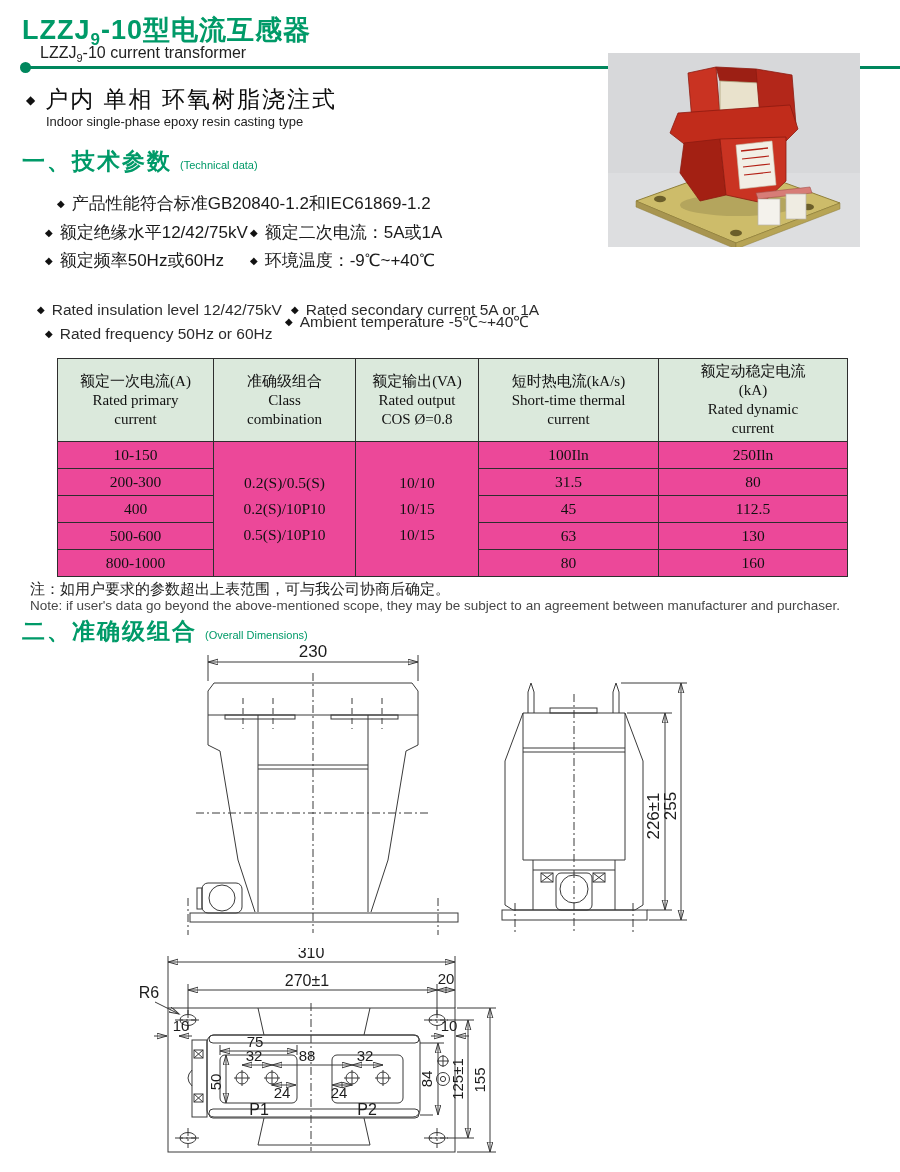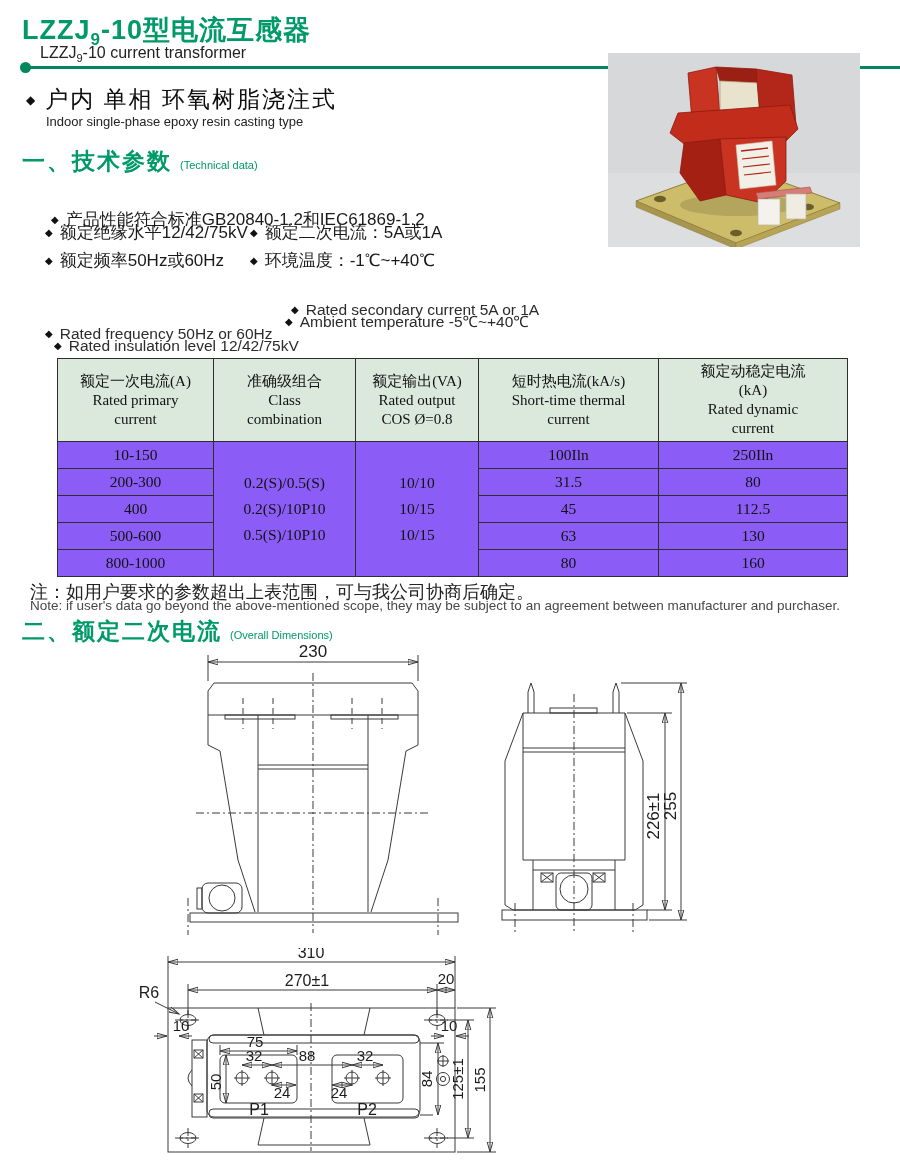--- a/index.html
+++ b/index.html
@@ -23,24 +23,24 @@
   .h-green{font-size:23px;font-weight:700;color:#009a68;letter-spacing:2px;}
   .h-green .en{font-size:11px;font-weight:400;letter-spacing:0px;margin-left:8px;}
 
   .bullet{font-size:17px;color:#1a1a1a;white-space:nowrap;}
   .bullet-en{font-size:15.5px;color:#2b2b2b;white-space:nowrap;}
 
   
   table.spec{border-collapse:collapse;font-family:"Liberation Serif",serif;color:#111;table-layout:fixed;}
   .spec th,.spec td{border:1px solid #2e2e2e;text-align:center;vertical-align:middle;padding:0;}
   .spec thead th{background:#dbe9dc;font-weight:400;font-size:15px;height:82px;line-height:19px;}
-  .spec td{font-size:15.5px;height:26px;background:#8b5cf6;}
+  .spec td{font-size:15.5px;height:26px;background:#ec4899;}
   .spec td.merged div{height:26px;line-height:26px;}
 
-  .note-cn{font-size:18px;color:#222;}
+  .note-cn{font-size:15px;color:#222;}
   .note-en{font-size:13.5px;color:#474747;}
 
   
   svg text{font-family:"Liberation Sans",sans-serif;fill:#1c1c1c;stroke:none;}
   .dw line,.dw path,.dw rect,.dw ellipse,.dw circle,.dw polyline,.dw polygon{
      stroke:#3a3a3a;fill:none;stroke-width:1;}
   .dd{stroke-dasharray:8 3 2 3;}     
   .ds{stroke-dasharray:6 4;}
   .dimtxt{font-size:15px;}
   .dimtxt-lg{font-size:17px;}
@@ -94,27 +94,27 @@
         <rect x="150" y="146" width="22" height="26" fill="#f4f2ec" stroke="#b9b6ab" stroke-width="0.7"></rect>
         <rect x="178" y="141" width="20" height="25" fill="#efece2" stroke="#b9b6ab" stroke-width="0.7"></rect>
       </g>
     </g>
   </svg>
 
   <div class="abs h-green" style="left:22px;top:146px;">
     <span>一、技术参数</span><span class="en">(Technical data)</span>
   </div>
 
-  <div class="abs bullet" style="left:51px;top:192px;margin-top:16px;"><span class="diamond small">◆</span><span>产品性能符合标准GB20840-1.2和IEC61869-1.2</span></div>
+  <div class="abs bullet" style="left:57px;top:192px;"><span class="diamond small">◆</span><span>产品性能符合标准GB20840-1.2和IEC61869-1.2</span></div>
   <div class="abs bullet" style="left:45px;top:221px;"><span class="diamond small">◆</span><span>额定绝缘水平12/42/75kV</span></div>
   <div class="abs bullet" style="left:250px;top:221px;"><span class="diamond small">◆</span><span>额定二次电流：5A或1A</span></div>
   <div class="abs bullet" style="left:45px;top:249px;"><span class="diamond small">◆</span><span>额定频率50Hz或60Hz</span></div>
-  <div class="abs bullet" style="left:250px;top:249px;"><span class="diamond small">◆</span><span>环境温度：-1℃~+40℃</span></div>
-
-  <div class="abs bullet-en" style="left:54px;top:301px;margin-top:36px;"><span class="diamond small">◆</span><span>Rated  insulation level 12/42/75kV</span></div>
+  <div class="abs bullet" style="left:250px;top:249px;"><span class="diamond small">◆</span><span>环境温度：-9℃~+40℃</span></div>
+
+  <div class="abs bullet-en" style="left:37px;top:301px;"><span class="diamond small">◆</span><span>Rated  insulation level 12/42/75kV</span></div>
   <div class="abs bullet-en" style="left:291px;top:301px;"><span class="diamond small">◆</span><span>Rated  secondary current 5A or 1A</span></div>
   <div class="abs bullet-en" style="left:45px;top:325px;"><span class="diamond small">◆</span><span>Rated  frequency 50Hz or 60Hz</span></div>
   <div class="abs bullet-en" style="left:285px;top:310px;"><span class="diamond small">◆</span><span>Ambient temperature  -5℃~+40℃</span></div>
 
   <table class="spec abs" style="left:57px;top:358px;width:790px;">
     <colgroup>
         <col style="width:156px">
         <col style="width:142px">
         <col style="width:123px">
         <col style="width:180px">
@@ -186,21 +186,21 @@
           <td>80</td>
           <td>160</td>
         </tr>
     </tbody>
   </table>
 
   <div class="abs note-cn" style="left:30px;top:580px;">注：如用户要求的参数超出上表范围，可与我公司协商后确定。</div>
   <div class="abs note-en" style="left:30px;top:598px;">Note: if user's data go beyond the above-mentioned scope, they may be subject to an agreement between manufacturer and purchaser.</div>
 
   <div class="abs h-green" style="left:22px;top:616px;">
-    <span>二、额定二次电流</span><span class="en">(Overall  Dimensions)</span>
+    <span>二、准确级组合</span><span class="en">(Overall  Dimensions)</span>
   </div>
 
   <svg class="abs dw" style="left:168px;top:645px;" width="300" height="295" viewBox="0 0 300 295">
     <defs>
       <marker id="aF" markerWidth="12" markerHeight="8" refX="10" refY="2.8" orient="auto-start-reverse" markerUnits="userSpaceOnUse">
         <path d="M0,0 L10,2.8 L0,5.6 Z" fill="#3a3a3a" stroke="none"></path>
       </marker>
     </defs>
     <g>
       <line x1="40" y1="10" x2="40" y2="36"></line>

